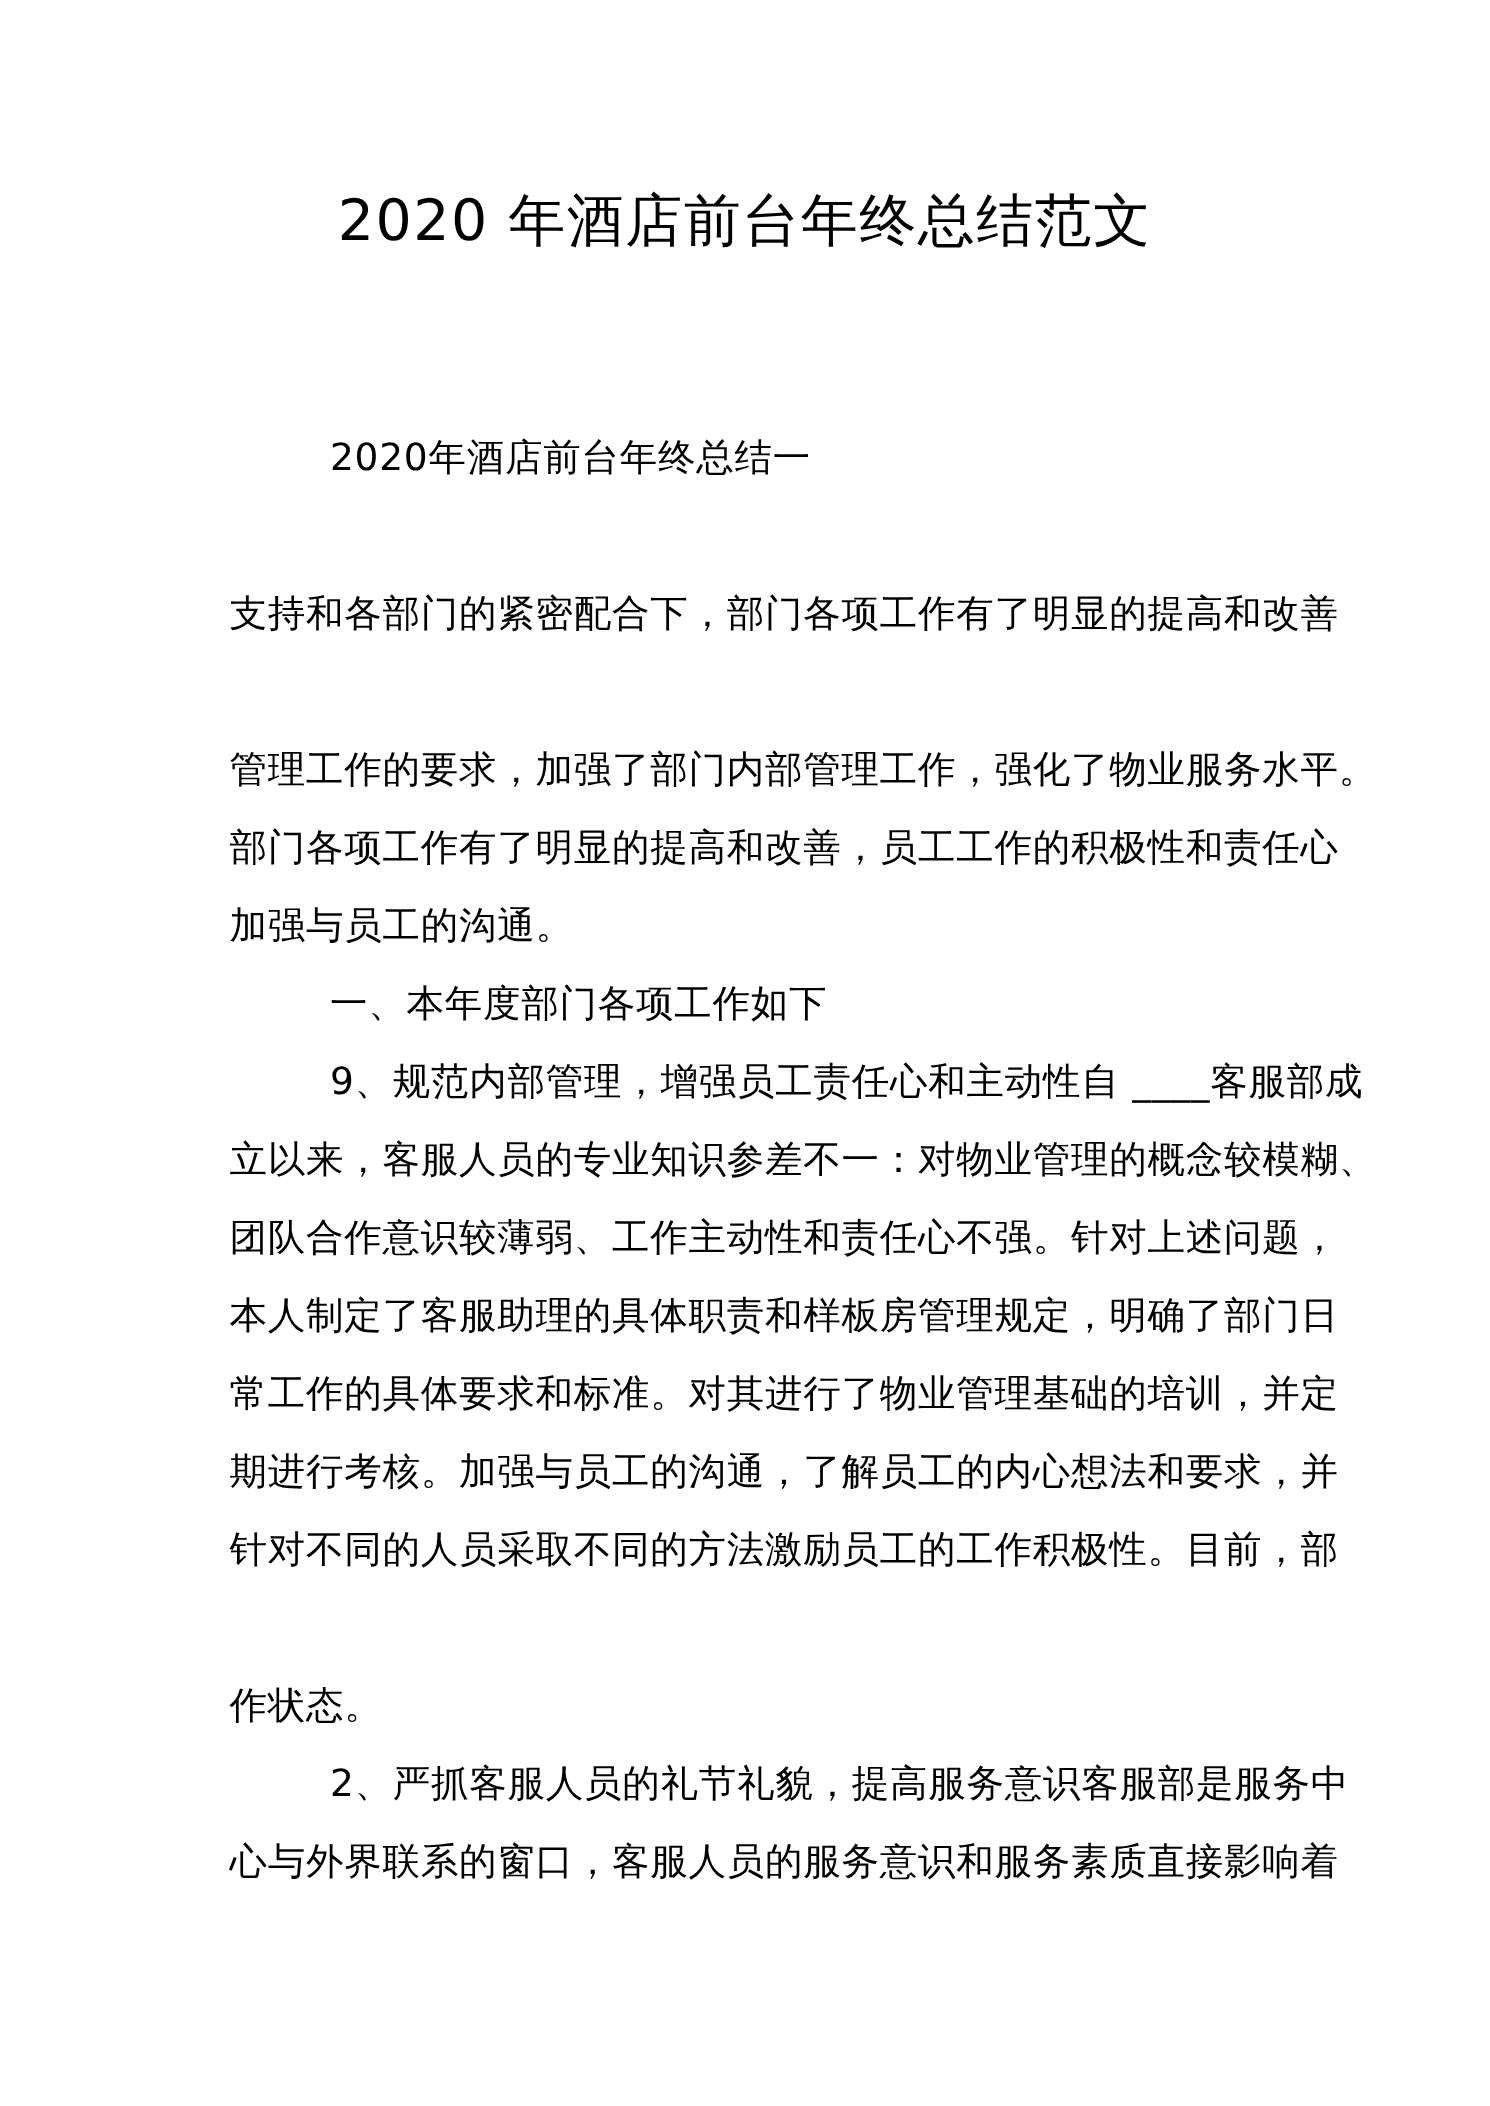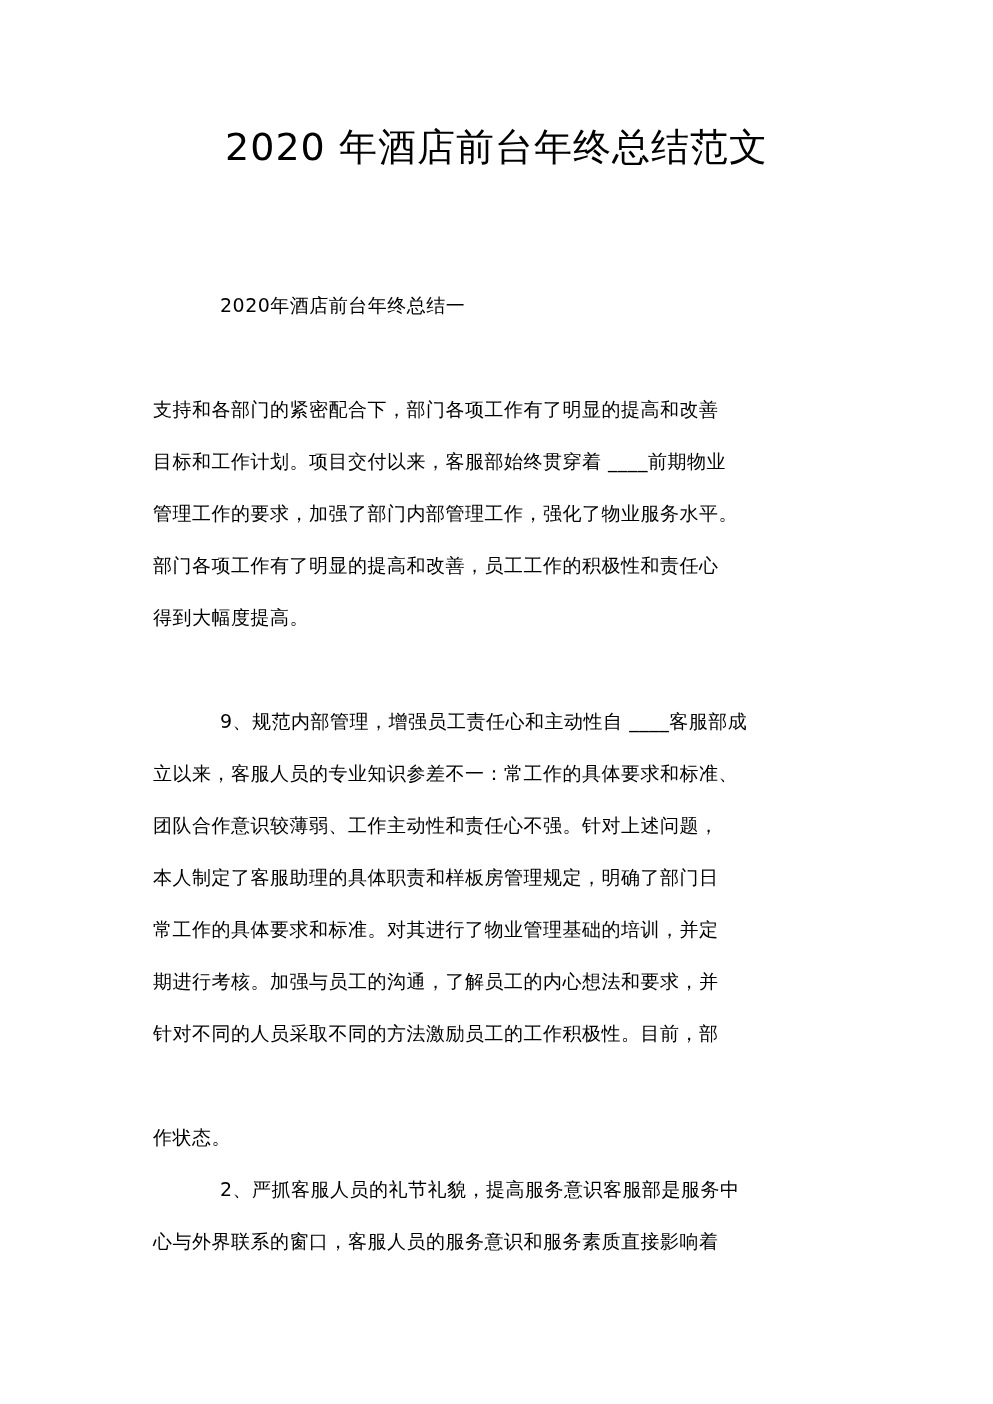--- a/index.html
+++ b/index.html
@@ -30,43 +30,43 @@
       width: 993px;
       text-align: center;
       font-size: 38px;
       line-height: 50px;
       letter-spacing: 1px;
       white-space: nowrap;
     }
     .line {
       position: absolute;
       left: 153px;
-      font-size: 19px;
+      font-size: 25px;
       line-height: 30px;
       white-space: nowrap;
       letter-spacing: 0.5px;
     }
     .indent {
       left: 220px;
     }
   </style>
 </head>
 <body>
 
 <div class="page">
   <div class="title">2020 年酒店前台年终总结范文</div>
 
   <div class="line indent" style="top:290px">2020年酒店前台年终总结一</div>
   <div class="line" style="top:394px">支持和各部门的紧密配合下，部门各项工作有了明显的提高和改善</div>
-  <div class="line" style="top:446px">目标和工作计划。项目交付以来，客服部始终贯穿着 ____前期物业</div>
   <div class="line" style="top:498px">管理工作的要求，加强了部门内部管理工作，强化了物业服务水平。</div>
   <div class="line" style="top:550px">部门各项工作有了明显的提高和改善，员工工作的积极性和责任心</div>
-  <div class="line" style="top:602px">得到大幅度提高。</div>
+  <div class="line" style="top:602px">加强与员工的沟通。</div>
+  <div class="line indent" style="top:654px">一、本年度部门各项工作如下</div>
   <div class="line indent" style="top:706px">9、规范内部管理，增强员工责任心和主动性自 ____客服部成</div>
-  <div class="line" style="top:758px">立以来，客服人员的专业知识参差不一：常工作的具体要求和标准、</div>
+  <div class="line" style="top:758px">立以来，客服人员的专业知识参差不一：对物业管理的概念较模糊、</div>
   <div class="line" style="top:810px">团队合作意识较薄弱、工作主动性和责任心不强。针对上述问题，</div>
   <div class="line" style="top:862px">本人制定了客服助理的具体职责和样板房管理规定，明确了部门日</div>
   <div class="line" style="top:914px">常工作的具体要求和标准。对其进行了物业管理基础的培训，并定</div>
   <div class="line" style="top:966px">期进行考核。加强与员工的沟通，了解员工的内心想法和要求，并</div>
   <div class="line" style="top:1018px">针对不同的人员采取不同的方法激励员工的工作积极性。目前，部</div>
   <div class="line" style="top:1122px">作状态。</div>
   <div class="line indent" style="top:1174px">2、严抓客服人员的礼节礼貌，提高服务意识客服部是服务中</div>
   <div class="line" style="top:1226px">心与外界联系的窗口，客服人员的服务意识和服务素质直接影响着</div>
 </div>
 

